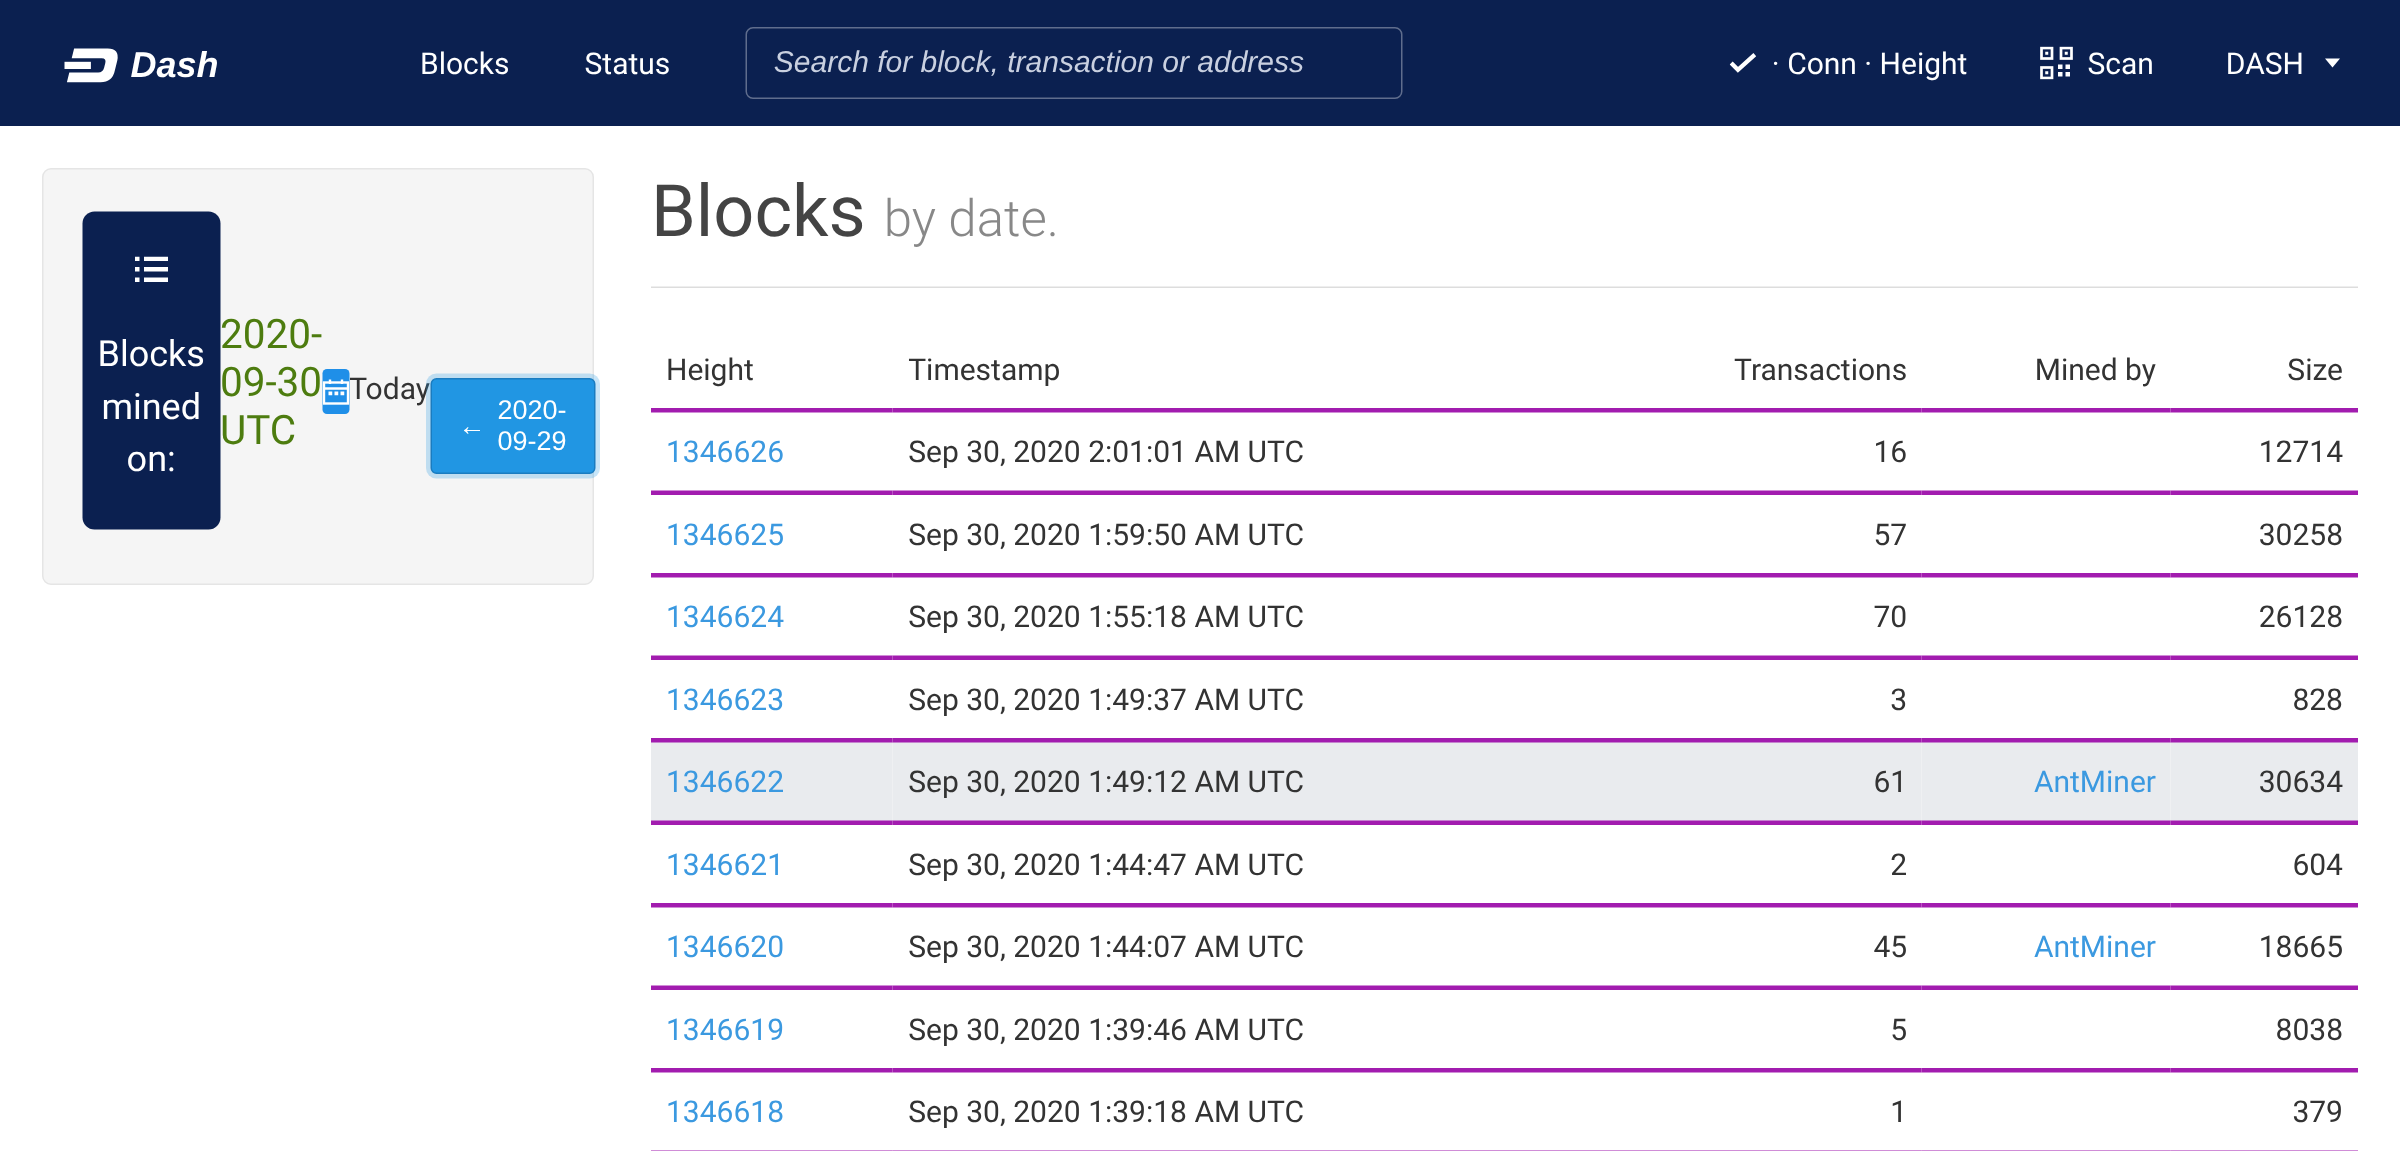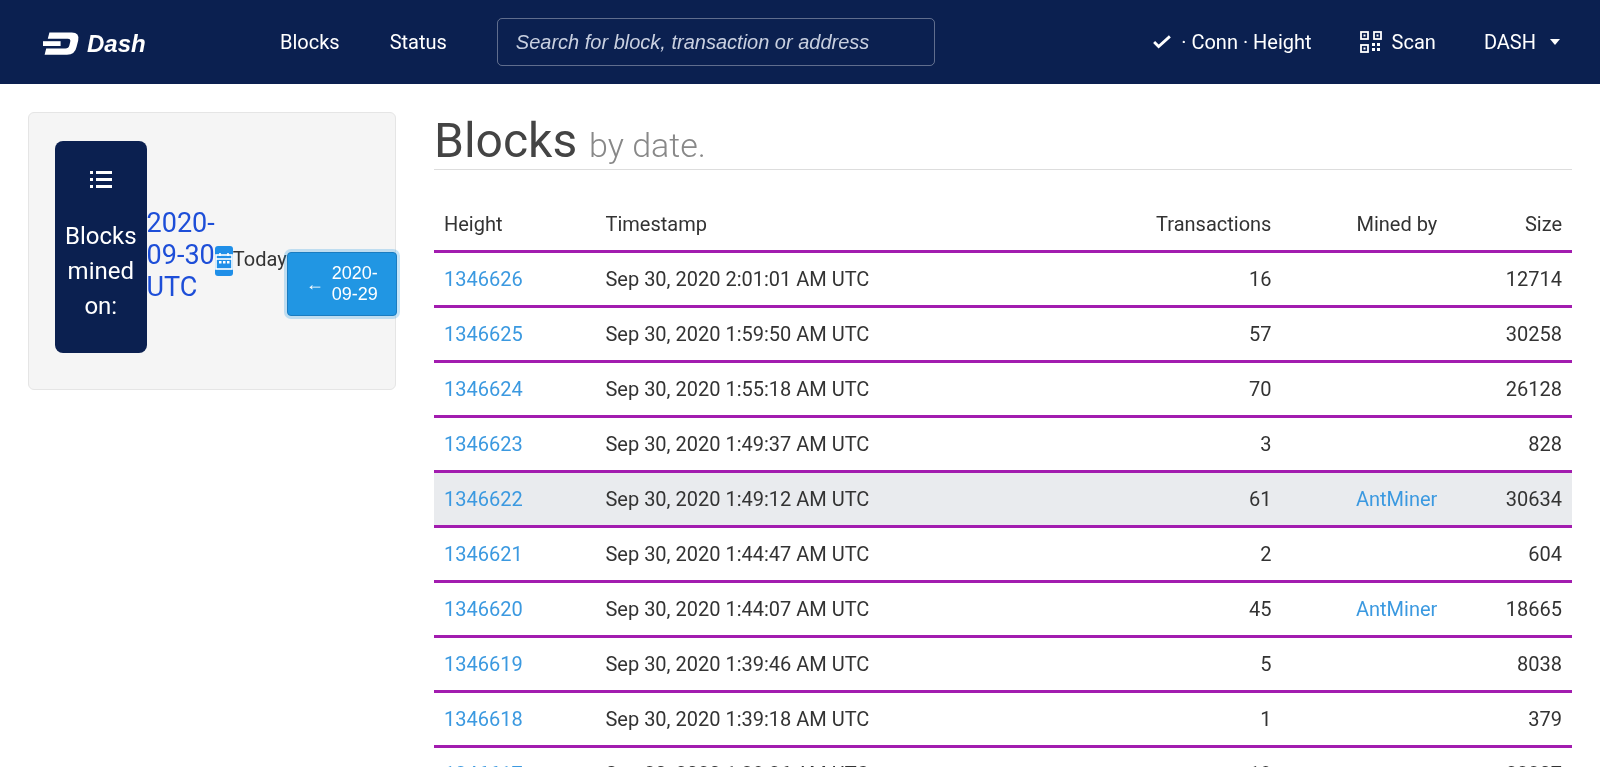--- a/index.html
+++ b/index.html
@@ -12,26 +12,26 @@
 .search-wrap { margin-left: 50px; flex: 0 0 438px; }
 .search-input { width: 100%; height: 48px; background: transparent; border: 1px solid rgba(255,255,255,0.35); border-radius: 5px; color: #fde047; font-size: 20px; font-style: italic; padding: 1px 18px; }
 .search-input::placeholder { color: #c9d0e0; font-style: italic; }
 .nav-right { margin-left: auto; display: flex; align-items: center; gap: 48px; font-size: 20px; }
 .nav-right-item { display: flex; align-items: center; gap: 10px; cursor: pointer; }
 .caret-down { display:inline-block; width:0; height:0; border-left:5px solid transparent; border-right:5px solid transparent; border-top:6px solid #fff; margin-left:4px; vertical-align: middle;}
 .container { display: flex; padding: 28px 28px 0 28px; gap: 38px; align-items: flex-start; }
 .sidebar { width: 368px; background: #f5f5f5; border: 1px solid #e5e5e5; border-radius: 6px; padding: 28px 26px 36px 26px; display: flex; flex-direction: row; align-items: center; }
 .side-card { background: #0b2050; color: #fff; border-radius: 8px; width: 210px; padding: 30px 10px 30px 10px; display: flex; flex-direction: column; align-items: center; gap: 30px; }
 .side-card-text { font-size: 24px; text-align: center; line-height: 1.45; }
-.side-date { font-size: 27px; color: #1d4ed8; margin-top: 16px; font-weight: 400; }
+.side-date { font-size: 27px; color: #4d7c0f; margin-top: 16px; font-weight: 400; }
 .cal-btn { margin-top: 28px; width: 30px; height: 30px; background: #1f8fe8; border-radius: 3px; display:flex; align-items:center; justify-content:center; cursor:pointer;}
 .today-label { font-size: 20px; color: #333; margin-top: 24px; }
 .prev-btn { margin-top: 74px; background: #2196e3; color:#fff; border:1px solid #1a7cc0; border-radius:4px; padding: 10px 18px; font-size:18px; cursor:pointer; box-shadow: 0 0 0 3px rgba(33,150,227,0.25); display:flex; align-items:center; gap:8px;}
 .main { flex: 1; }
-.page-title { font-size: 48px; color: #444; font-weight: 400; border-bottom: 1px solid #ddd; margin-bottom: 28px; }
+.page-title { font-size: 48px; color: #444; font-weight: 400; border-bottom: 1px solid #ddd; padding-bottom: 22px; margin-bottom: 28px; }
 .page-title .sub { font-size: 34px; color: #888; font-weight: 300; }
 table { width: 100%; border-collapse: collapse; font-size: 20px; }
 thead th { text-align: left; font-weight: 400; color: #333; padding: 14px 10px; border-bottom: 2px solid #ccc; }
 thead th.r { text-align: right; }
 tbody td { padding: 14px 10px; border-top: 3px solid #a21caf; color: #333; }
 tbody td.r { text-align: right; }
 tbody tr.hover { background: #e9ebee; border-radius: 26px; }
 .link { color: #3b99e0; cursor: pointer; }
 .icon-list { width:22px; height:18px; }
 .icon-list rect { fill:#fff; }

